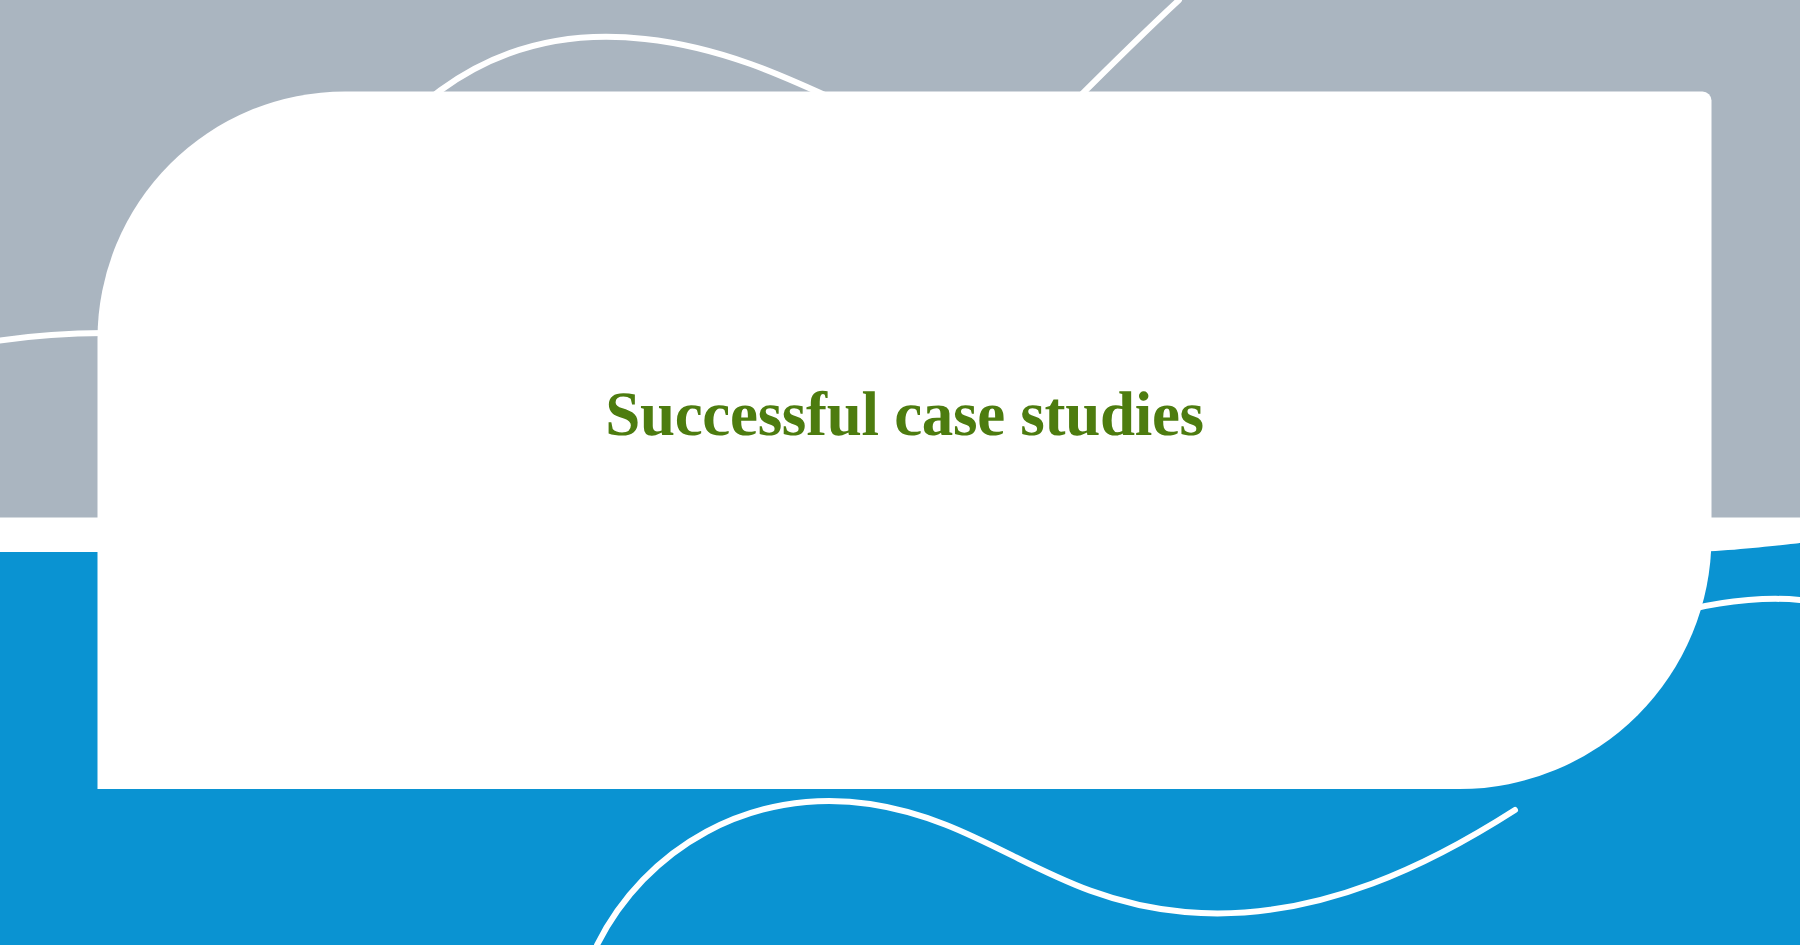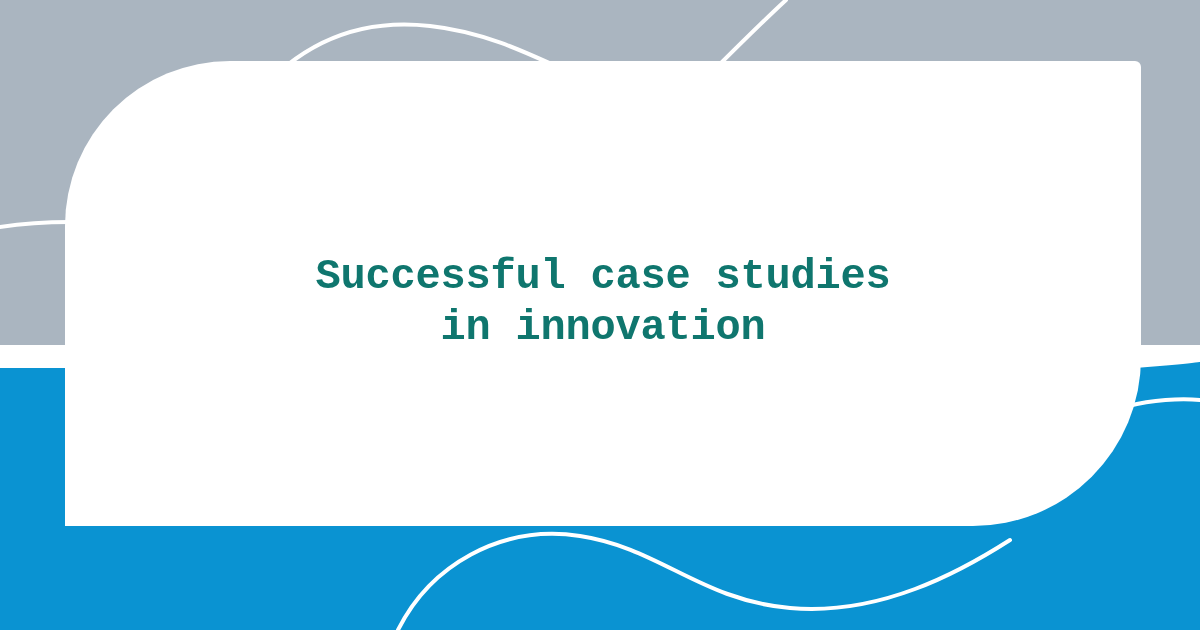--- a/index.html
+++ b/index.html
@@ -59,26 +59,26 @@
   #headline-wrap {
     position: absolute;
     left: 65px;
     top: 252px;
     width: 1076px;
     z-index: 6;
     text-align: center;
   }
   #headline {
     margin: 0;
-    font-family: Liberation Mono, monospace;
+    font-family: Liberation Serif, serif;
     font-size: 42px;
     font-weight: 700;
     line-height: 1.22;
     letter-spacing: -0.2px;
-    color: #0f766e;
+    color: #4d7c0f;
     padding: 0 120px;
   }
   #headline .ln {
     display: block;
   }
 </style>
 </head>
 <body>
 
 <div id="canvas">
@@ -102,17 +102,16 @@
   <svg id="decor-over" viewBox="0 0 1200 630" preserveAspectRatio="none" aria-hidden="true">
 
     <path fill="none" stroke="#ffffff" stroke-width="4" stroke-linecap="round" d="M398,630 C430,566 500,524 580,536 C660,548 700,600 790,608 C880,616 960,572 1010,540"></path>
 
     <path fill="none" stroke="#ffffff" stroke-width="4" stroke-linecap="round" d="M1128,406 C1152,400 1180,398 1200,400"></path>
   </svg>
 
   <div id="headline-wrap">
     <h1 id="headline">
       <span class="ln">Successful case studies</span>
-      <span class="ln">in innovation</span>
     </h1>
   </div>
 
 </div>
 
 </body></html>

